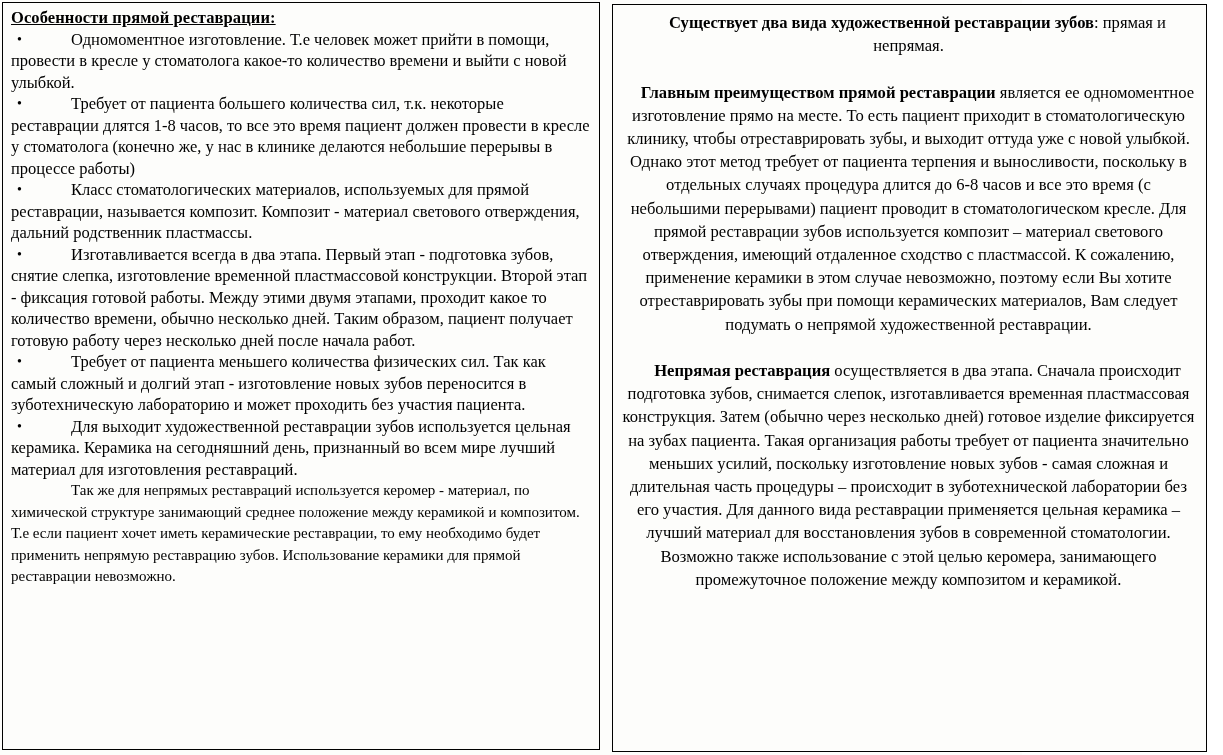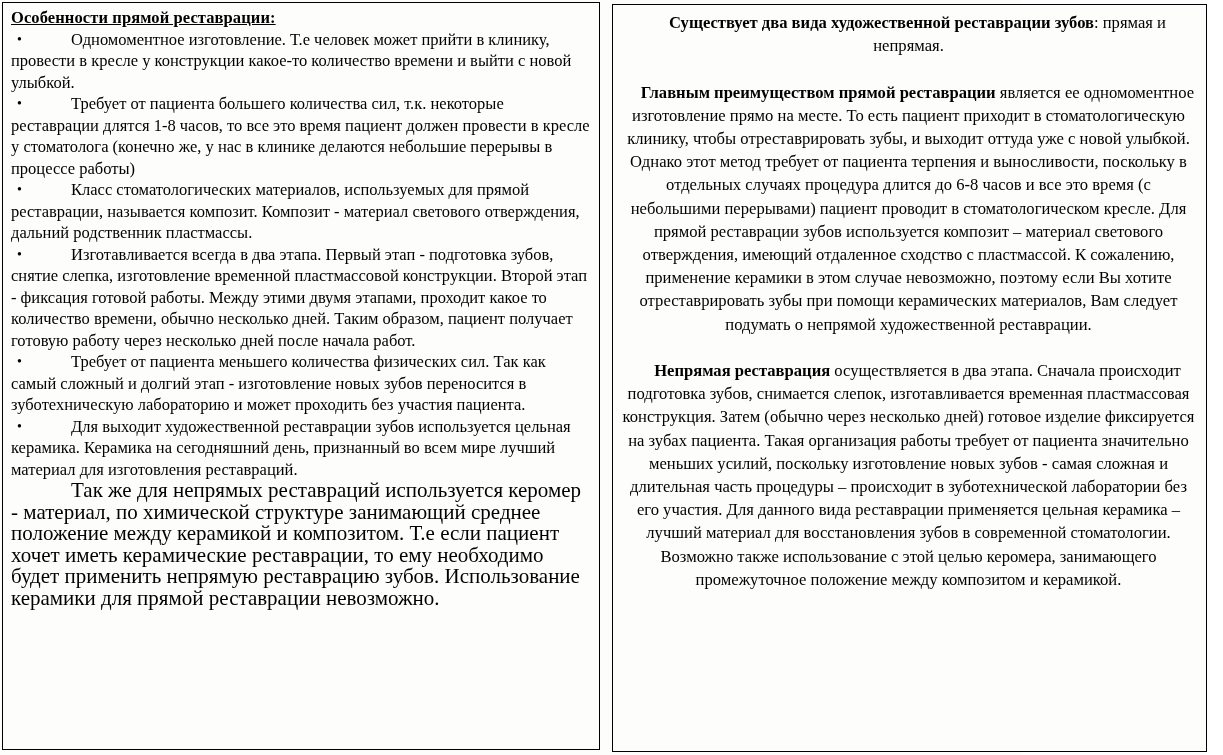--- a/index.html
+++ b/index.html
@@ -80,21 +80,21 @@
     font-size: 14px;
     line-height: 21.5px;
   }
   .bullet-item .bullet-text {
     display: block;
     text-indent: 60px;
   }
 
   .para-indent {
     margin: 0;
-    font-size: 21px;
+    font-size: 15px;
     line-height: 21.5px;
     text-indent: 60px;
   }
 
   
   .rpara {
     margin: 0 0 0 0;
     font-size: 16.6px;
     line-height: 23.2px;
     text-indent: 18px;
@@ -112,21 +112,21 @@
 
 <div class="page">
 
   <div class="panel-left">
     <div class="inner">
 
       <div class="heading">Особенности прямой реставрации:</div>
 
       <div class="bullet-item">
         <span class="bullet-glyph">•</span>
-        <span class="bullet-text">Одномоментное изготовление. Т.е человек может прийти в клинику, провести в кресле у конструкции какое-то количество времени и выйти с новой улыбкой.</span>
+        <span class="bullet-text">Одномоментное изготовление. Т.е человек может прийти в помощи, провести в кресле у стоматолога какое-то количество времени и выйти с новой улыбкой.</span>
       </div>
 
       <div class="bullet-item">
         <span class="bullet-glyph">•</span>
         <span class="bullet-text">Требует от пациента большего количества сил, т.к. некоторые реставрации длятся 1-8 часов, то все это время пациент должен провести в кресле у стоматолога (конечно же, у нас в клинике делаются небольшие перерывы в процессе работы)</span>
       </div>
 
       <div class="bullet-item">
         <span class="bullet-glyph">•</span>
         <span class="bullet-text">Класс стоматологических материалов, используемых для прямой реставрации, называется композит. Композит - материал светового отверждения, дальний родственник пластмассы.</span>

